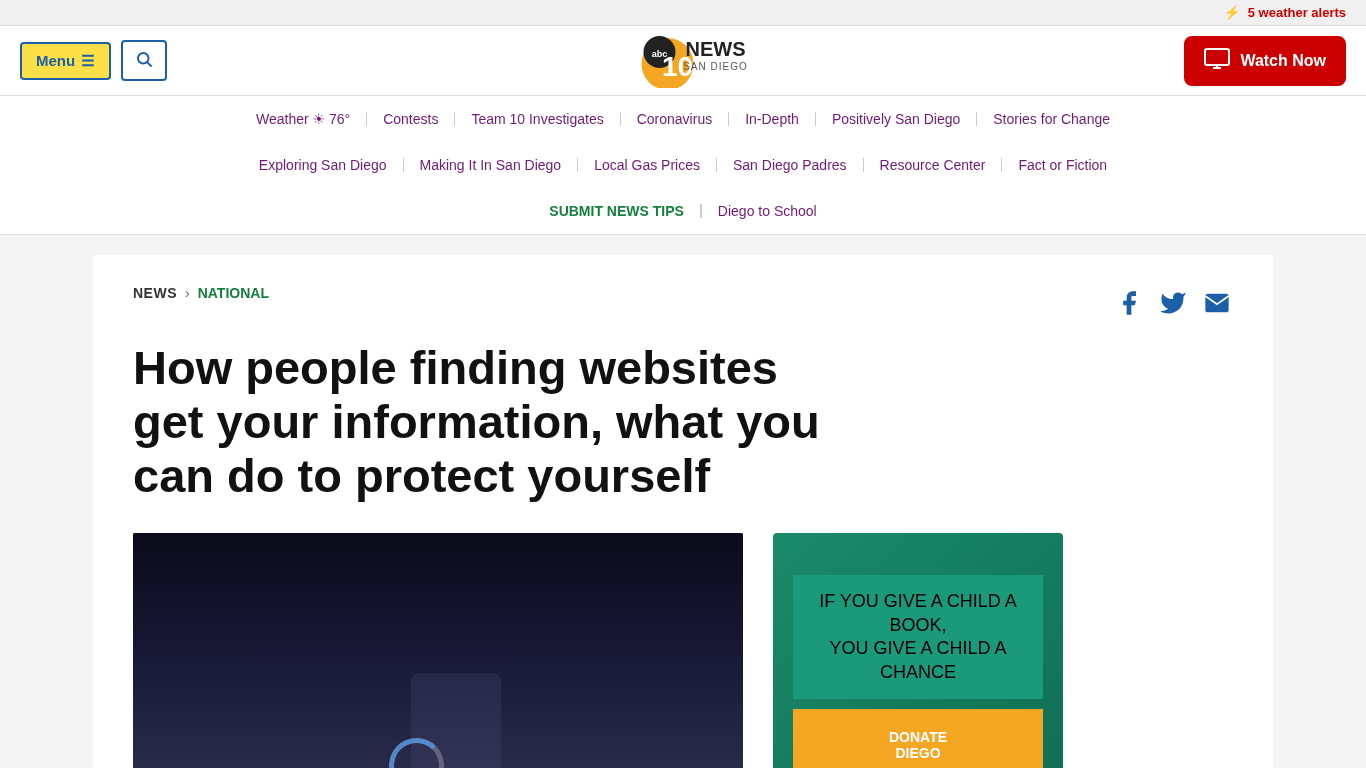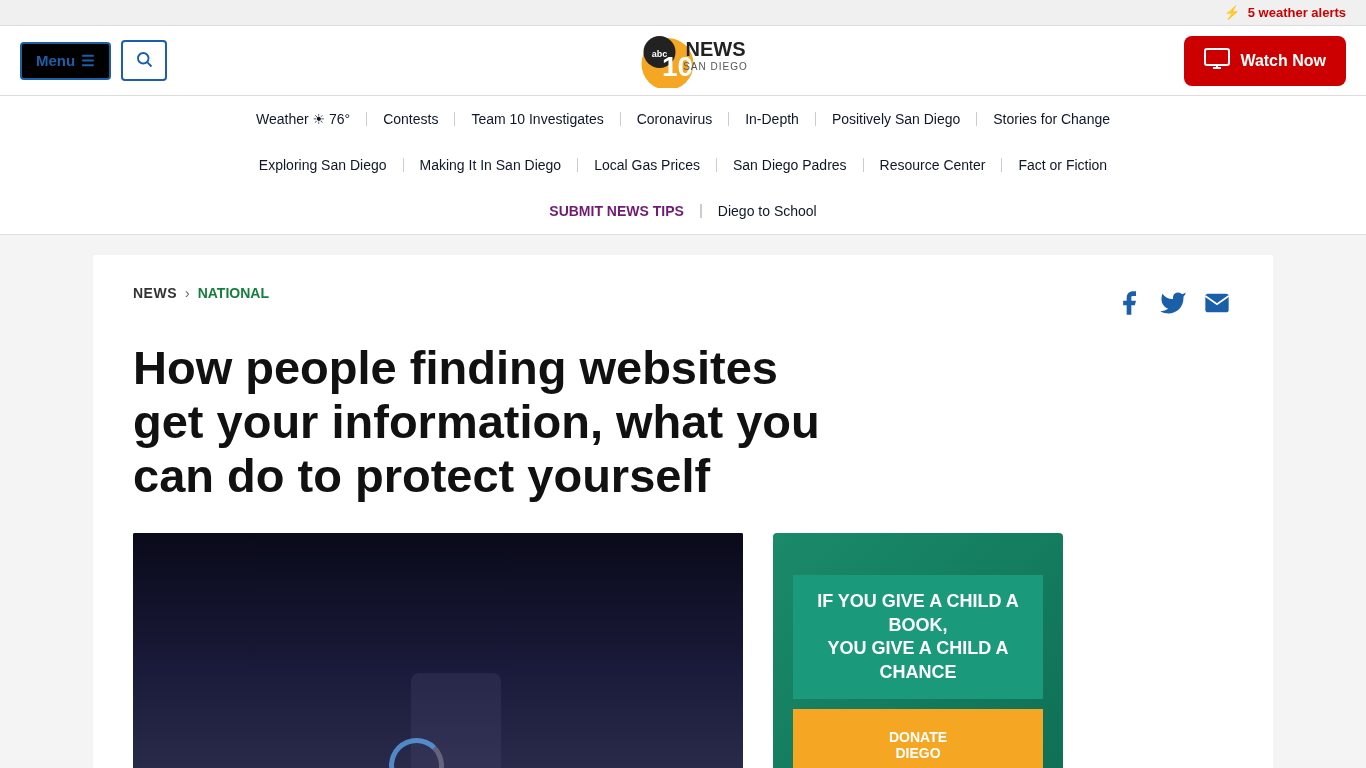--- a/index.html
+++ b/index.html
@@ -31,21 +31,21 @@
       height: 70px;
     }
     .header-left {
       display: flex;
       gap: 10px;
       align-items: center;
     }
     .menu-btn {
       border: 2px solid #1a5fa8;
       color: #1a5fa8;
-      background: #000000;
+      background: #fde047;
       padding: 8px 14px;
       font-size: 15px;
       font-weight: bold;
       cursor: pointer;
       border-radius: 4px;
       display: flex;
       align-items: center;
       gap: 6px;
     }
     .search-btn {
@@ -85,30 +85,30 @@
     }
     .nav-row {
       display: flex;
       justify-content: center;
       align-items: center;
       padding: 10px 0;
       gap: 0;
       flex-wrap: wrap;
     }
     .nav-row a {
-      color: #0f172a;
+      color: #701a75;
       text-decoration: none;
       font-size: 14px;
       padding: 5px 16px;
       white-space: nowrap;
       cursor: pointer;
     }
     .nav-row .submit-tips {
       font-weight: bold;
-      color: #701a75;
+      color: #15803d;
     }
     .nav-divider {
       width: 1px;
       height: 14px;
       background: #ccc;
       display: inline-block;
     }
 
     
     .content-wrapper {
@@ -224,23 +224,23 @@
       justify-content: center;
       padding: 20px;
       position: relative;
       overflow: hidden;
     }
     .ad-block-top {
       background: #1a9a7a;
       width: 100%;
       text-align: center;
       padding: 15px 10px;
-      color: #ffffff;
+      color: #000000;
       font-size: 18px;
-      font-weight: bold;
+      font-weight: normal;
       line-height: 1.3;
       margin-bottom: 10px;
     }
     .ad-block-donate {
       background: #f5a623;
       width: 100%;
       text-align: center;
       padding: 20px 10px;
       color: #fff;
       font-size: 30px;

